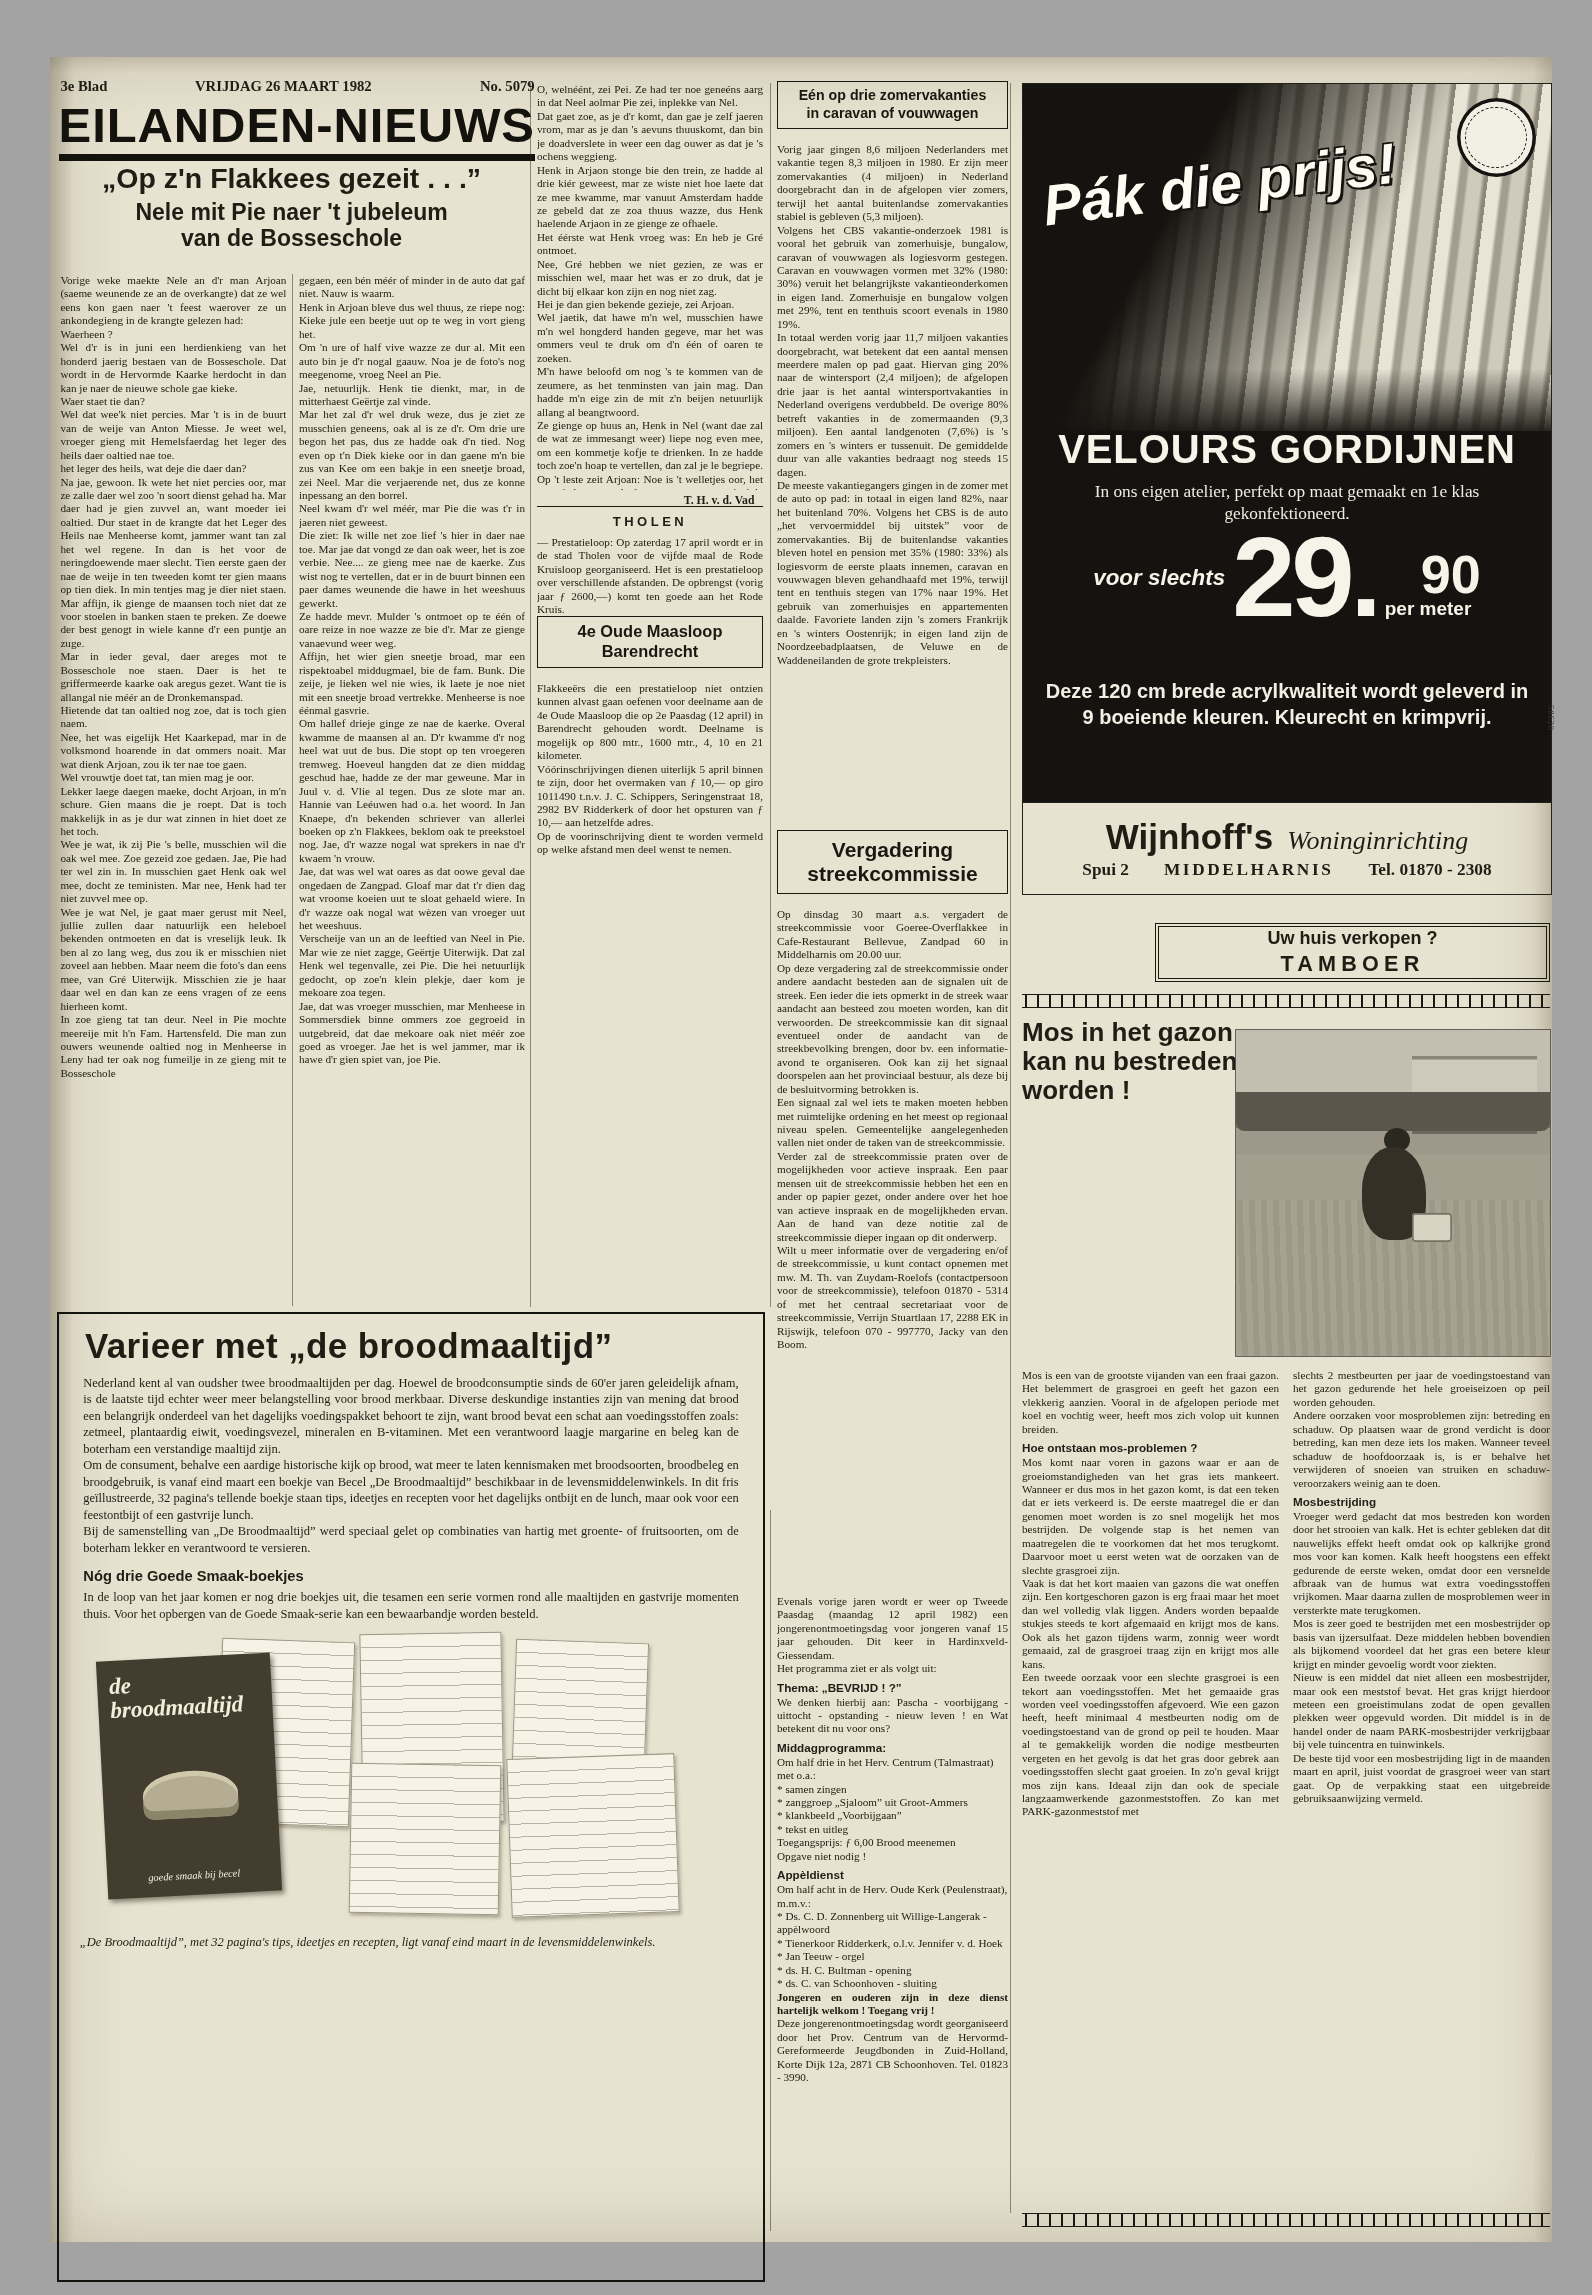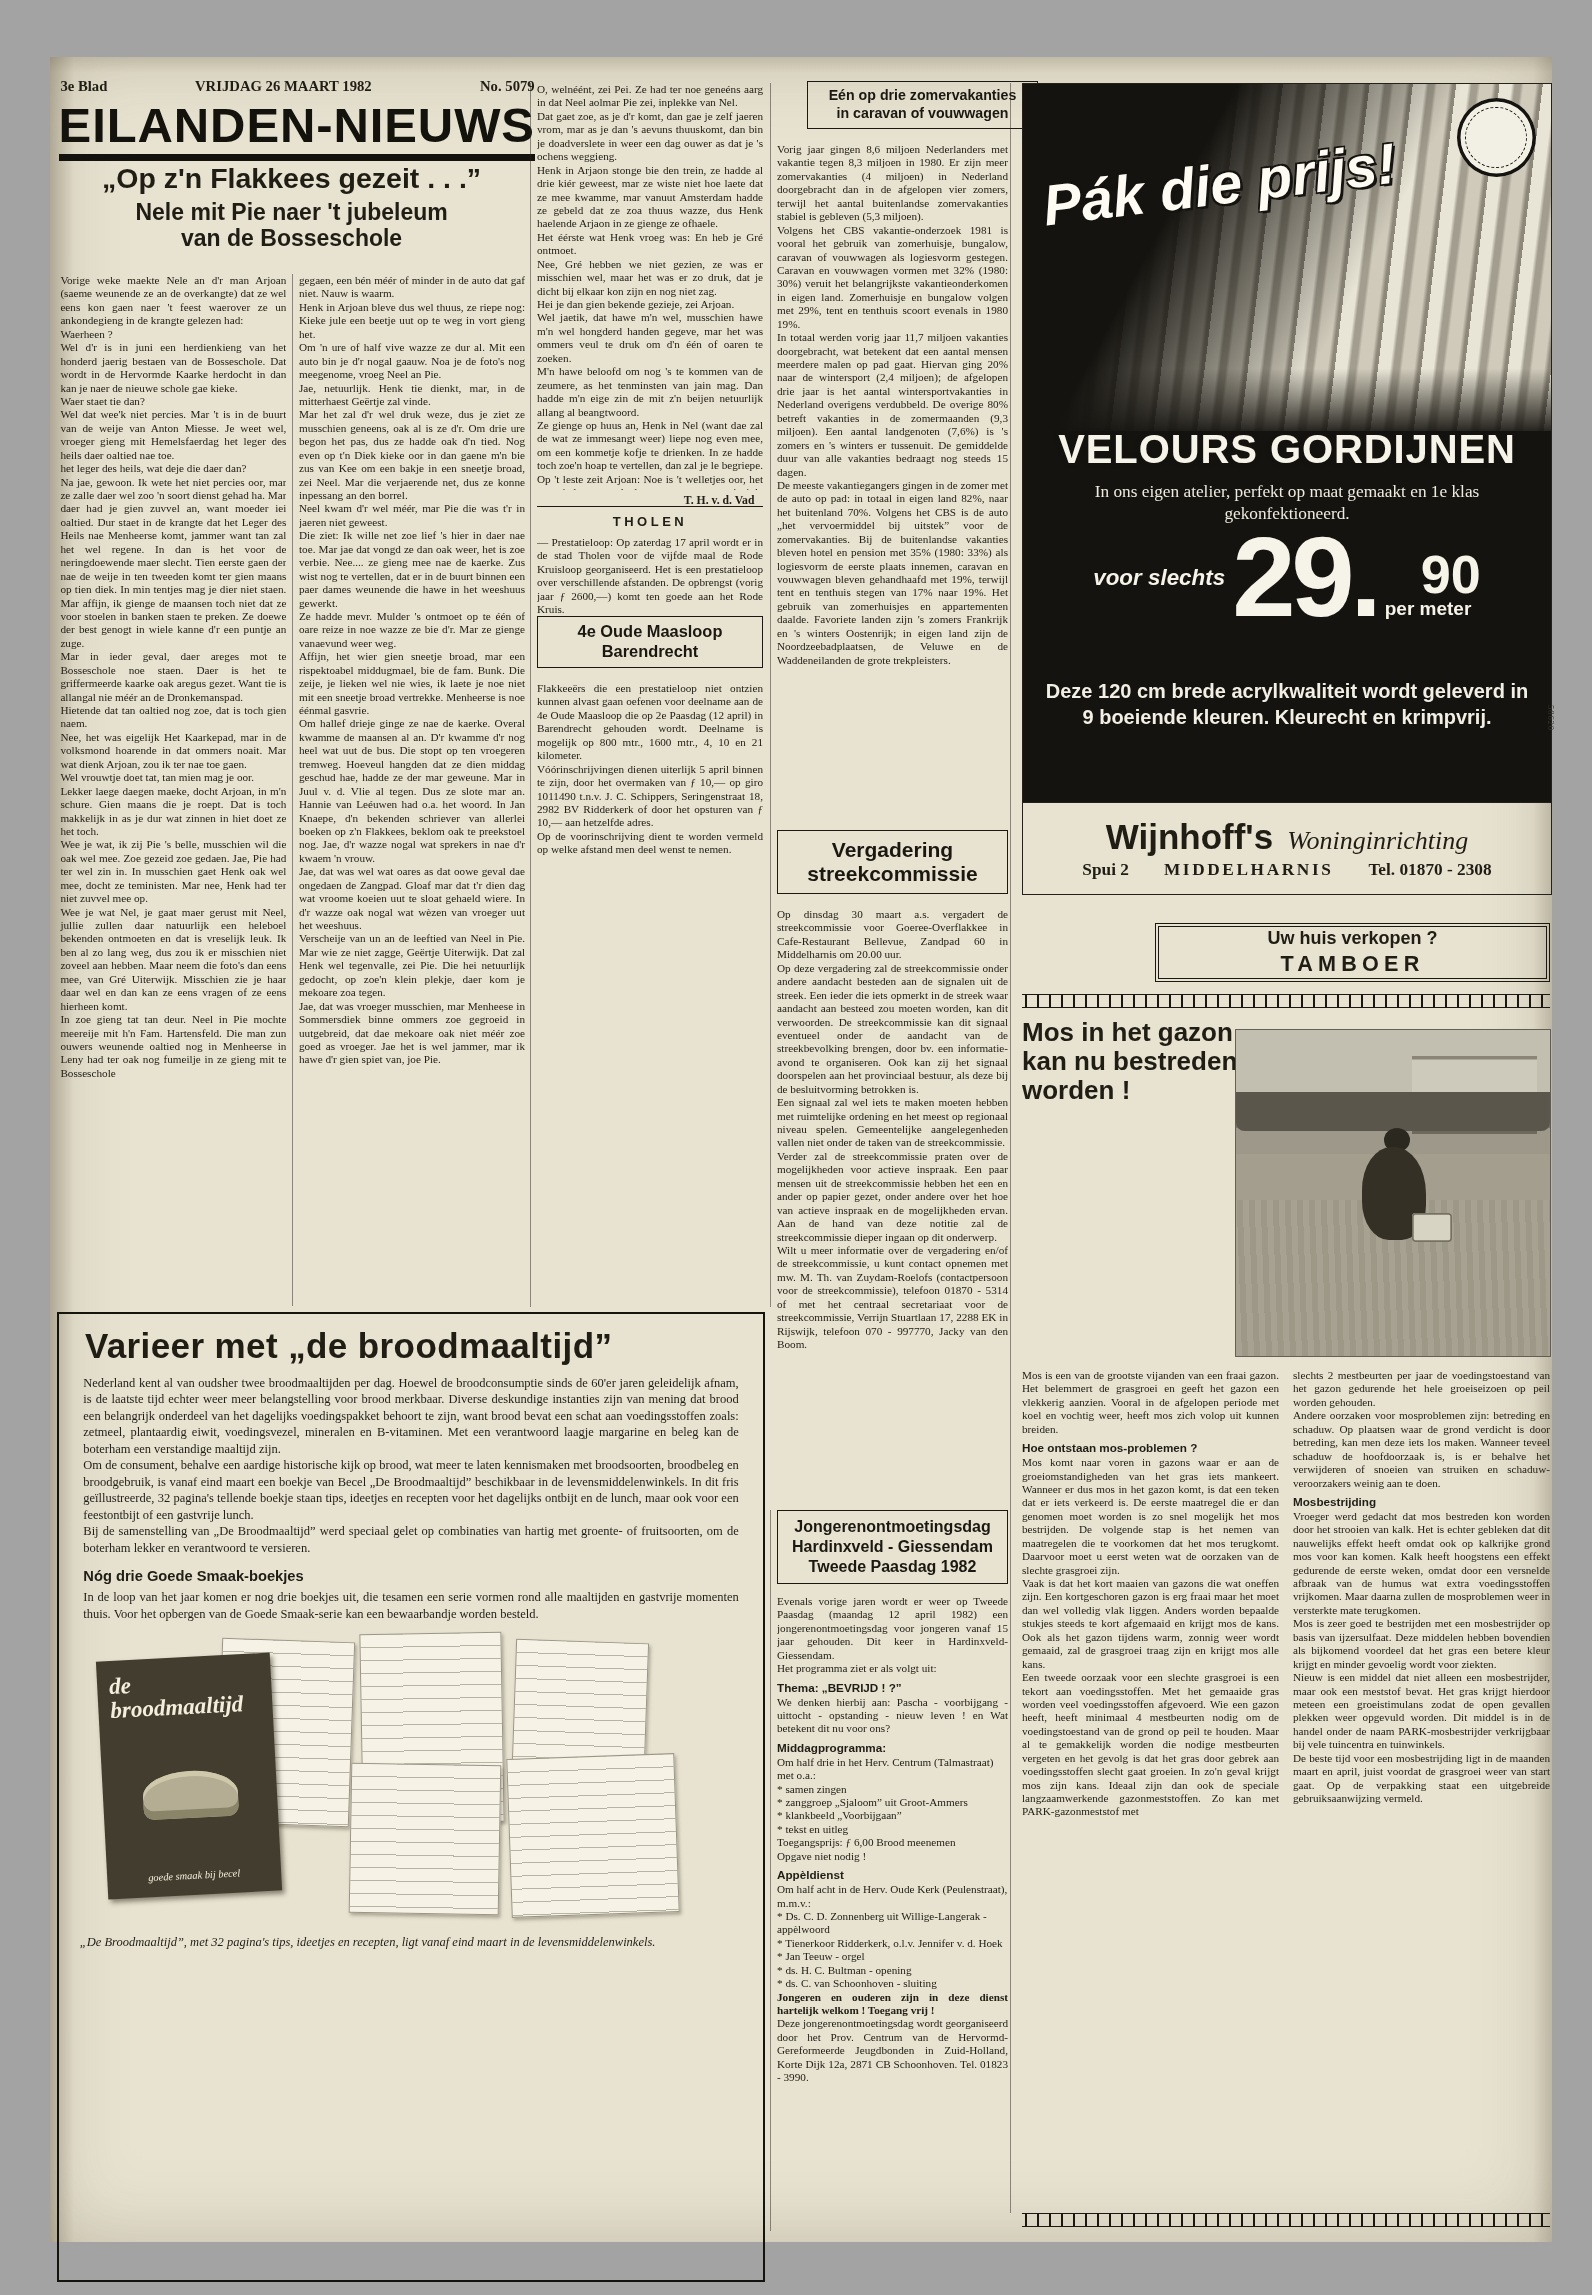--- a/index.html
+++ b/index.html
@@ -186,38 +186,35 @@
       <div class="tholen-head">THOLEN</div>
       <div class="body-text" style="margin-top:7px; height:97px;">— Prestatieloop: Op zaterdag 17 april wordt er in de stad Tholen voor de vijfde maal de Rode Kruisloop georganiseerd. Het is een prestatieloop over verschillende afstanden. De opbrengst (vorig jaar ƒ 2600,—) komt ten goede aan het Rode Kruis.</div>
     </div>
 
     <div class="abs boxed-head" style="left:487px; top:559px; width:226px; font-size:16.4px; padding:5.2px 3.5px; line-height:1.2;">4e Oude Maasloop
 Barendrecht</div>
     <div class="abs body-text" style="left:487px; top:625px; width:226px; height:259px;">Flakkeeërs die een prestatieloop niet ontzien kunnen alvast gaan oefenen voor deelname aan de 4e Oude Maasloop die op 2e Paasdag (12 april) in Barendrecht gehouden wordt. Deelname is mogelijk op 800 mtr., 1600 mtr., 4, 10 en 21 kilometer.
 Vóórinschrijvingen dienen uiterlijk 5 april binnen te zijn, door het overmaken van ƒ 10,— op giro 1011490 t.n.v. J. C. Schippers, Seringenstraat 18, 2982 BV Ridderkerk of door het opsturen van ƒ 10,— aan hetzelfde adres.
 Op de voorinschrijving dient te worden vermeld op welke afstand men deel wenst te nemen.</div>
 
-    <div class="abs boxed-head" style="left:727px; top:24px; width:231px; font-size:14.2px; padding:5.2px 3.5px; line-height:1.25;margin-left:30px;">Eén op drie zomervakanties
+    <div class="abs boxed-head" style="left:727px; top:24px; width:231px; font-size:14.2px; padding:5.2px 3.5px; line-height:1.25;">Eén op drie zomervakanties
 in caravan of vouwwagen</div>
     <div class="abs body-text" style="left:727px; top:86px; width:231px; height:680px;">Vorig jaar gingen 8,6 miljoen Nederlanders met vakantie tegen 8,3 miljoen in 1980. Er zijn meer zomervakanties (4 miljoen) in Nederland doorgebracht dan in de afgelopen vier zomers, terwijl het aantal buitenlandse zomervakanties stabiel is gebleven (5,3 miljoen).
 Volgens het CBS vakantie-onderzoek 1981 is vooral het gebruik van zomerhuisje, bungalow, caravan of vouwwagen als logiesvorm gestegen. Caravan en vouwwagen vormen met 32% (1980: 30%) veruit het belangrijkste vakantieonderkomen in eigen land. Zomerhuisje en bungalow volgen met 29%, tent en tenthuis scoort evenals in 1980 19%.
 In totaal werden vorig jaar 11,7 miljoen vakanties doorgebracht, wat betekent dat een aantal mensen meerdere malen op pad gaat. Hiervan ging 20% naar de wintersport (2,4 miljoen); de afgelopen drie jaar is het aantal wintersportvakanties in Nederland overigens verdubbeld. De overige 80% betreft vakanties in de zomermaanden (9,3 miljoen). Een aantal landgenoten (7,6%) is 's zomers en 's winters er tussenuit. De gemiddelde duur van alle vakanties bedraagt nog steeds 15 dagen.
 De meeste vakantiegangers gingen in de zomer met de auto op pad: in totaal in eigen land 82%, naar het buitenland 70%. Volgens het CBS is de auto „het vervoermiddel bij uitstek” voor de zomervakanties. Bij de buitenlandse vakanties bleven hotel en pension met 35% (1980: 33%) als logiesvorm de eerste plaats innemen, caravan en vouwwagen bleven gehandhaafd met 19%, terwijl tent en tenthuis stegen van 17% naar 19%. Het gebruik van zomerhuisjes en appartementen daalde. Favoriete landen zijn 's zomers Frankrijk en 's winters Oostenrijk; in eigen land zijn de Noordzeebadplaatsen, de Veluwe en de Waddeneilanden de grote trekpleisters.</div>
 
     <div class="abs boxed-head" style="left:727px; top:773px; width:231px; font-size:21px; padding:7px 3.5px; line-height:1.15;">Vergadering
 streekcommissie</div>
     <div class="abs body-text" style="left:727px; top:851px; width:231px; height:592px;">Op dinsdag 30 maart a.s. vergadert de streekcommissie voor Goeree-Overflakkee in Cafe-Restaurant Bellevue, Zandpad 60 in Middelharnis om 20.00 uur.
 Op deze vergadering zal de streekcommissie onder andere aandacht besteden aan de signalen uit de streek. Een ieder die iets opmerkt in de streek waar aandacht aan besteed zou moeten worden, kan dit verwoorden. De streekcommissie kan dit signaal eventueel onder de aandacht van de streekbevolking brengen, door bv. een informatie-avond te organiseren. Ook kan zij het signaal doorspelen aan het provinciaal bestuur, als deze bij de besluitvorming betrokken is.
 Een signaal zal wel iets te maken moeten hebben met ruimtelijke ordening en het meest op regionaal niveau spelen. Gemeentelijke aangelegenheden vallen niet onder de taken van de streekcommissie.
 Verder zal de streekcommissie praten over de mogelijkheden voor actieve inspraak. Een paar mensen uit de streekcommissie hebben het een en ander op papier gezet, onder andere over het hoe van actieve inspraak en de mogelijkheden ervan. Aan de hand van deze notitie zal de streekcommissie dieper ingaan op dit onderwerp.
 Wilt u meer informatie over de vergadering en/of de streekcommissie, u kunt contact opnemen met mw. M. Th. van Zuydam-Roelofs (contactpersoon voor de streekcommissie), telefoon 01870 - 5314 of met het centraal secretariaat voor de streekcommissie, Verrijn Stuartlaan 17, 2288 EK in Rijswijk, telefoon 070 - 997770, Jacky van den Boom.</div>
 
-    <div class="abs boxed-head" style="left:727px; top:1453px; width:231px; font-size:16px; padding:6px 3.5px; line-height:1.25;">Jongerenontmoetingsdag
-Hardinxveld - Giessendam
-Tweede Paasdag 1982</div>
     <div class="abs" style="left:727px; top:1538px; width:231px; height:637px; overflow:hidden;">
       <div class="body-text" style="height:auto;">Evenals vorige jaren wordt er weer op Tweede Paasdag (maandag 12 april 1982) een jongerenontmoetingsdag voor jongeren vanaf 15 jaar gehouden. Dit keer in Hardinxveld-Giessendam.
 Het programma ziet er als volgt uit:</div>
       <div class="subhead">Thema: „BEVRIJD ! ?”</div>
       <div class="body-text" style="height:auto;">We denken hierbij aan: Pascha - voorbijgang - uittocht - opstanding - nieuw leven ! en Wat betekent dit nu voor ons?</div>
       <div class="subhead">Middagprogramma:</div>
       <div class="body-text" style="height:auto; text-align:left;">Om half drie in het Herv. Centrum (Talmastraat) met o.a.:
 * samen zingen
 * zanggroep „Sjaloom” uit Groot-Ammers
 * klankbeeld „Voorbijgaan”

